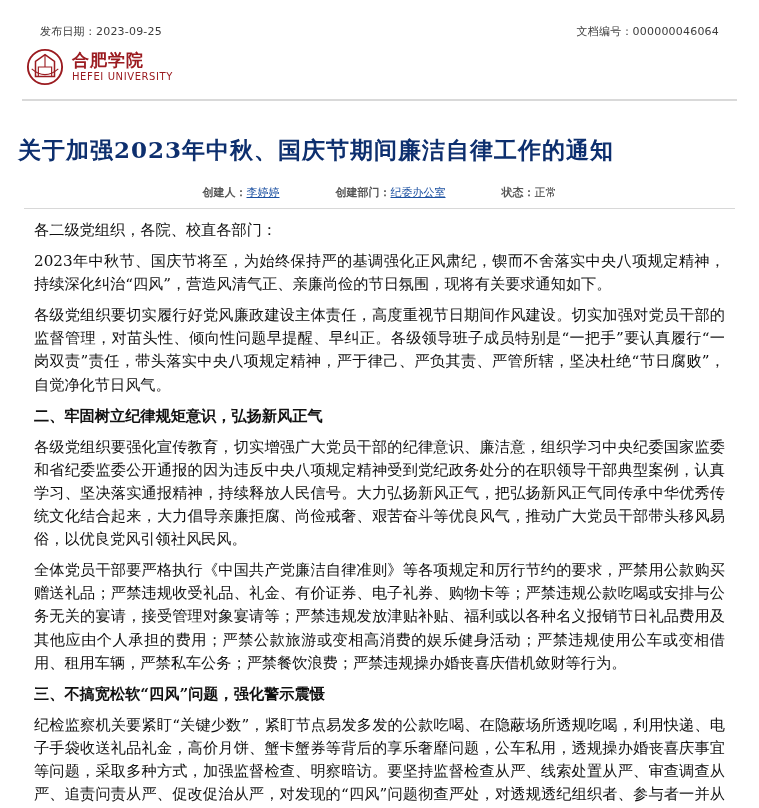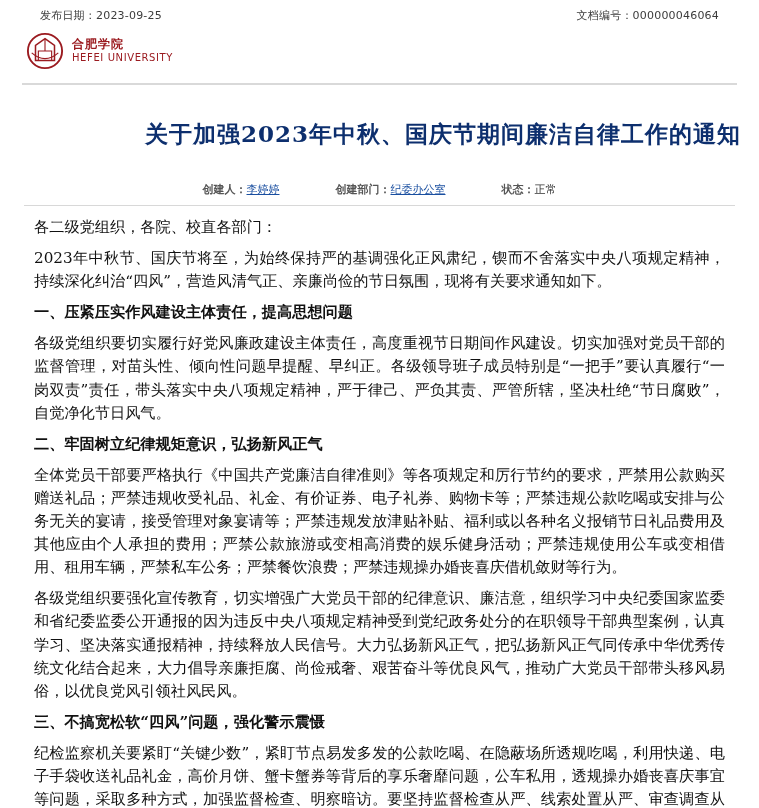--- a/index.html
+++ b/index.html
@@ -12,21 +12,21 @@
     height: 808px;
     font-family: "DejaVu Sans", "Liberation Sans", sans-serif;
     color: #1a1a1a;
     overflow: hidden;
   }
   .page {
     position: relative;
     width: 759px;
     height: 688px;
     box-sizing: border-box;
-    padding: 0 18px;
+    padding: 16px 18px;
   }
 
   
   .meta-row {
     display: flex;
     justify-content: space-between;
     align-items: center;
     font-size: 11px;
     color: #3b3b3b;
     padding: 8px 22px 0 22px;
@@ -52,47 +52,47 @@
     flex: 0 0 38px;
   }
   .logo-text {
     display: flex;
     flex-direction: column;
     justify-content: center;
     line-height: 1.05;
   }
   .logo-cn {
     font-family: "DejaVu Serif", "Liberation Serif", serif;
-    font-size: 12px;
+    font-size: 17px;
     font-weight: bold;
     color: #9b1b20;
     letter-spacing: 1px;
   }
   .logo-en {
     font-size: 10px;
     color: #9b1b20;
     letter-spacing: 0.6px;
     margin-top: 2px;
   }
 
   .divider {
     height: 2px;
     background: #d9d9d9;
     margin: 2px 4px 0 4px;
   }
 
   
   .doc-title {
-    text-align: right;
+    text-align: left;
     font-family: "DejaVu Serif", "Liberation Serif", serif;
     font-size: 23px;
     font-weight: bold;
     color: #0d2f6e;
     letter-spacing: 1px;
-    margin: 34px 0 32px 0;
+    margin: 34px 0 19px 0;
   }
 
   
   .submeta {
     display: flex;
     justify-content: center;
     gap: 56px;
     font-size: 11px;
     color: #444;
     padding-bottom: 6px;
@@ -170,25 +170,24 @@
     <span>
       <span class="label">状态：</span><span class="value-plain">正常</span>
     </span>
   </div>
 
   <div class="hr-thin"></div>
 
   <div class="body-text">
     <p>各二级党组织，各院、校直各部门：</p>
     <p class="p-indent">2023年中秋节、国庆节将至，为始终保持严的基调强化正风肃纪，锲而不舍落实中央八项规定精神，持续深化纠治“四风”，营造风清气正、亲廉尚俭的节日氛围，现将有关要求通知如下。</p>
-    <p class="p-head">一、压紧压实作风建设主体责任，提高思想问题</p>
     <p class="p-indent">各级党组织要切实履行好党风廉政建设主体责任，高度重视节日期间作风建设。切实加强对党员干部的监督管理，对苗头性、倾向性问题早提醒、早纠正。各级领导班子成员特别是“一把手”要认真履行“一岗双责”责任，带头落实中央八项规定精神，严于律己、严负其责、严管所辖，坚决杜绝“节日腐败”，自觉净化节日风气。</p>
     <p class="p-head">二、牢固树立纪律规矩意识，弘扬新风正气</p>
+    <p class="p-indent">各级党组织要强化宣传教育，切实增强广大党员干部的纪律意识、廉洁意，组织学习中央纪委国家监委和省纪委监委公开通报的因为违反中央八项规定精神受到党纪政务处分的在职领导干部典型案例，认真学习、坚决落实通报精神，持续释放人民信号。大力弘扬新风正气，把弘扬新风正气同传承中华优秀传统文化结合起来，大力倡导亲廉拒腐、尚俭戒奢、艰苦奋斗等优良风气，推动广大党员干部带头移风易俗，以优良党风引领社风民风。</p>
     <p class="p-indent">全体党员干部要严格执行《中国共产党廉洁自律准则》等各项规定和厉行节约的要求，严禁用公款购买赠送礼品；严禁违规收受礼品、礼金、有价证券、电子礼券、购物卡等；严禁违规公款吃喝或安排与公务无关的宴请，接受管理对象宴请等；严禁违规发放津贴补贴、福利或以各种名义报销节日礼品费用及其他应由个人承担的费用；严禁公款旅游或变相高消费的娱乐健身活动；严禁违规使用公车或变相借用、租用车辆，严禁私车公务；严禁餐饮浪费；严禁违规操办婚丧喜庆借机敛财等行为。</p>
-    <p class="p-indent">各级党组织要强化宣传教育，切实增强广大党员干部的纪律意识、廉洁意，组织学习中央纪委国家监委和省纪委监委公开通报的因为违反中央八项规定精神受到党纪政务处分的在职领导干部典型案例，认真学习、坚决落实通报精神，持续释放人民信号。大力弘扬新风正气，把弘扬新风正气同传承中华优秀传统文化结合起来，大力倡导亲廉拒腐、尚俭戒奢、艰苦奋斗等优良风气，推动广大党员干部带头移风易俗，以优良党风引领社风民风。</p>
     <p class="p-head">三、不搞宽松软“四风”问题，强化警示震慑</p>
     <p class="p-indent">纪检监察机关要紧盯“关键少数”，紧盯节点易发多发的公款吃喝、在隐蔽场所透规吃喝，利用快递、电子手袋收送礼品礼金，高价月饼、蟹卡蟹券等背后的享乐奢靡问题，公车私用，透规操办婚丧喜庆事宜等问题，采取多种方式，加强监督检查、明察暗访。要坚持监督检查从严、线索处置从严、审查调查从严、追责问责从严、促改促治从严，对发现的“四风”问题彻查严处，对透规透纪组织者、参与者一并从严处理，不搞宽松软。</p>
     <div class="spacer-sm"></div>
     <p class="p-indent">欢迎广大师生参与监督。</p>
 
   </div>
 
 </div>
 
 </body></html>

